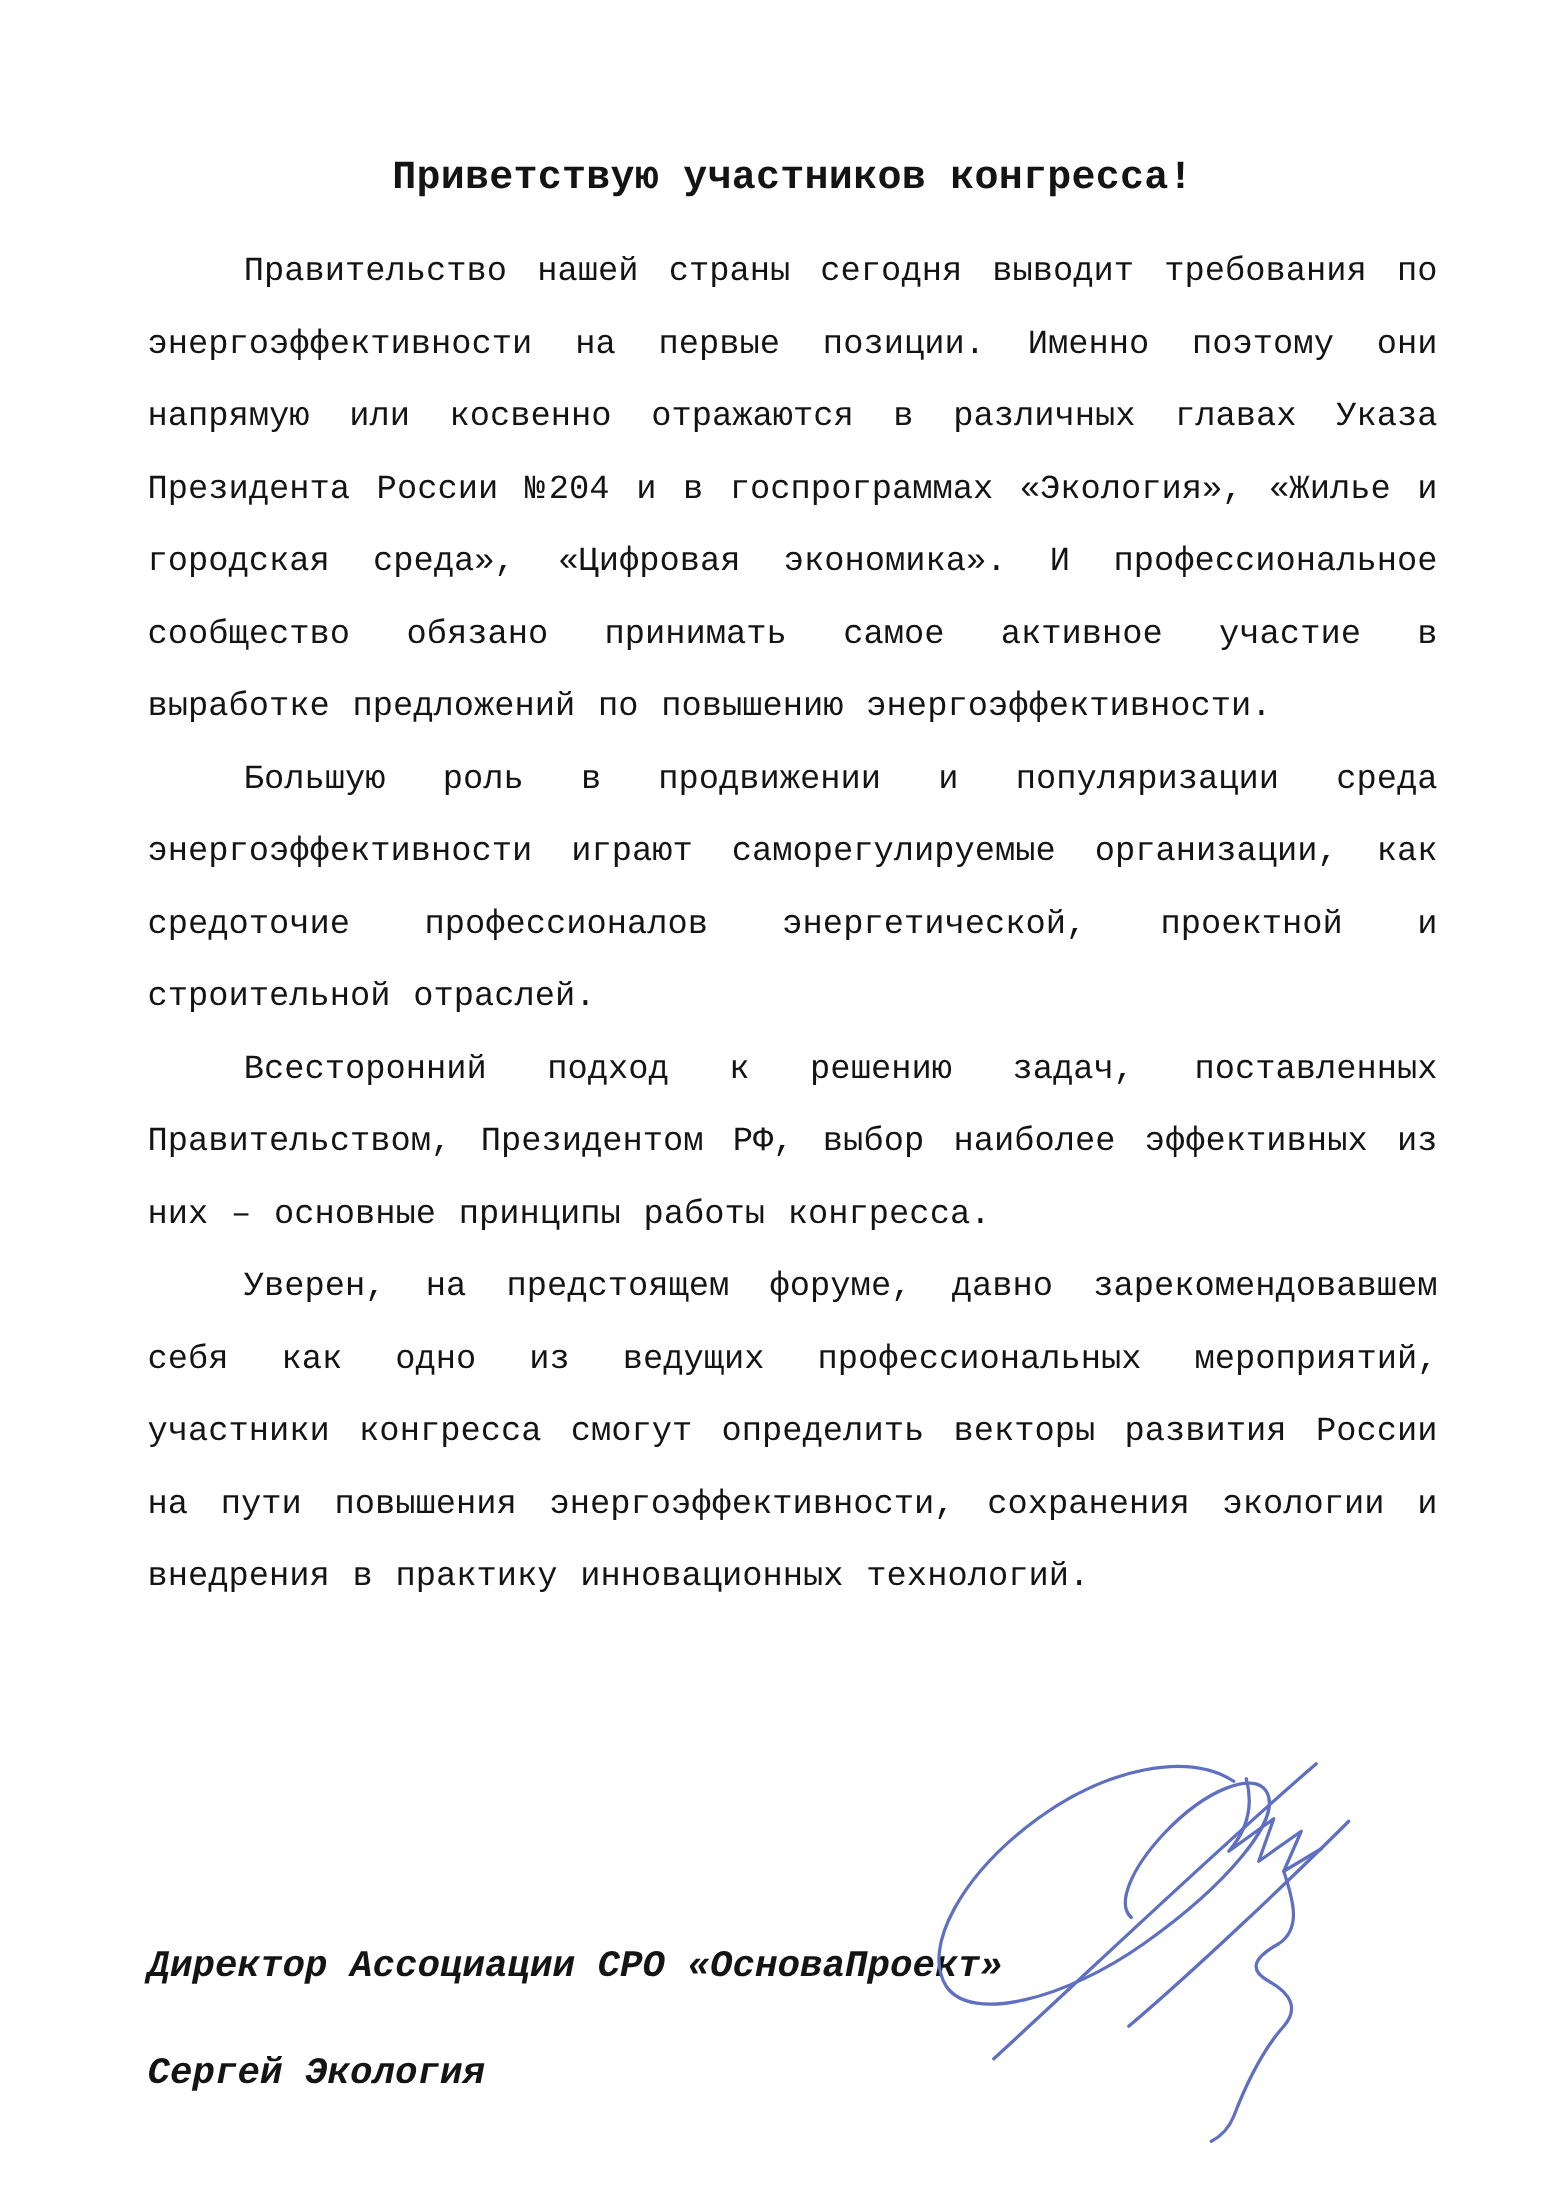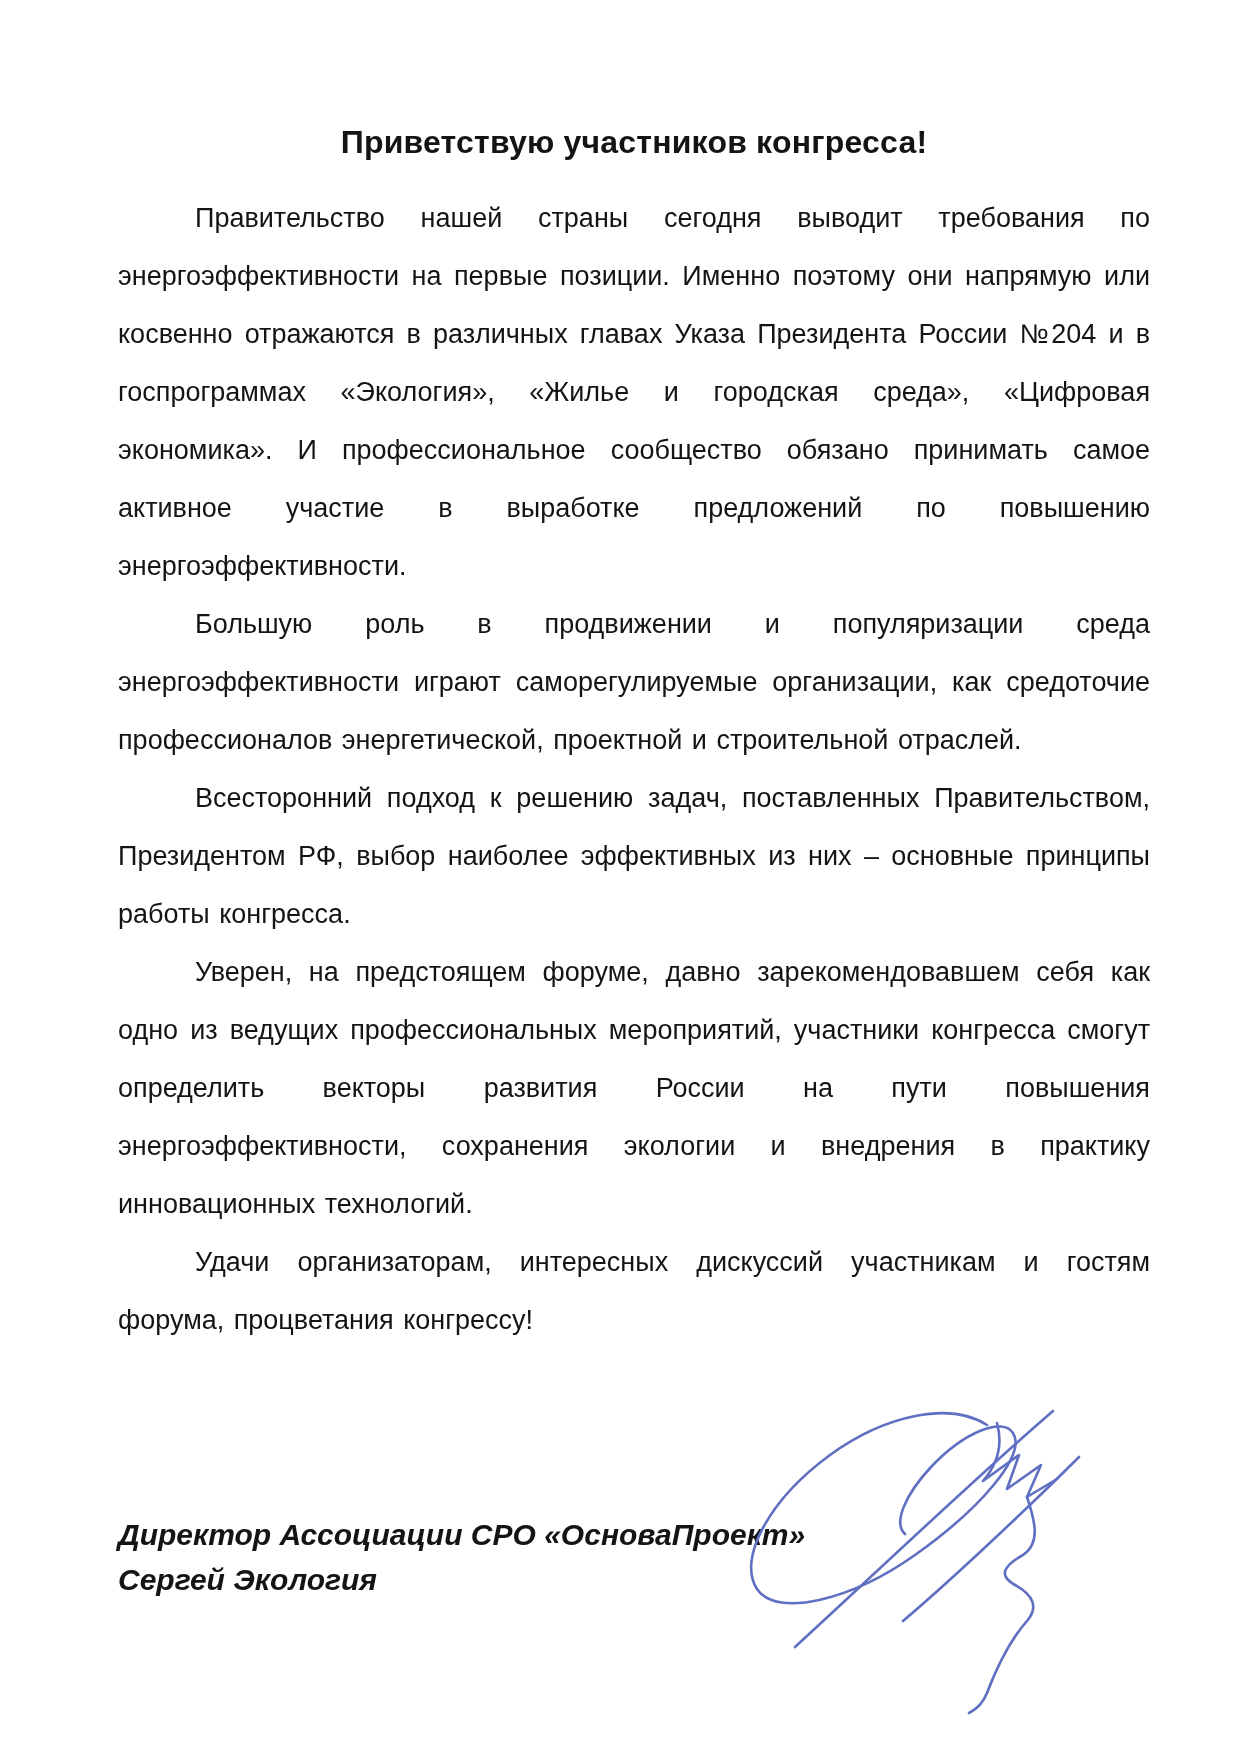--- a/index.html
+++ b/index.html
@@ -2,21 +2,21 @@
 <html lang="ru"><head>
 <meta charset="utf-8">
 <style>
   html, body { margin: 0; padding: 0; }
   .page {
     position: relative;
     width: 1212px;
     height: 1754px;
     background: #ffffff;
     overflow: hidden;
-    font-family: Liberation Sans, sans-serif;
+    font-family: Liberation Mono, monospace;
     color: #141414;
   }
   .content {
     position: absolute;
     left: 118px;
     top: 113px;
     width: 1032px;
   }
   .doc-title {
     font-size: 32px;
@@ -38,21 +38,21 @@
   .sign-block {
     position: absolute;
     left: 118px;
     top: 1512px;
     width: 700px;
     font-weight: bold;
     font-style: italic;
     font-size: 30px;
     line-height: 45px;
   }
-  .sign-block div { white-space: nowrap; }
+  .sign-block div { white-space: nowrap; margin-top: 40px; }
   .signature-svg {
     position: absolute;
     left: 735px;
     top: 1393px;
     width: 370px;
     height: 330px;
   }
 </style>
 </head>
 <body>
@@ -60,21 +60,20 @@
 <div class="page">
 
   <div class="content">
     <h1 class="doc-title">Приветствую участников конгресса!</h1>
 
     <div class="body-text">
       <p>Правительство нашей страны сегодня выводит требования по энергоэффективности на первые позиции. Именно поэтому они напрямую или косвенно отражаются в различных главах Указа Президента России №204 и в госпрограммах «Экология», «Жилье и городская среда», «Цифровая экономика». И профессиональное сообщество обязано принимать самое активное участие в выработке предложений по повышению энергоэффективности.</p>
       <p>Большую роль в продвижении и популяризации среда энергоэффективности играют саморегулируемые организации, как средоточие профессионалов энергетической, проектной и строительной отраслей.</p>
       <p>Всесторонний подход к решению задач, поставленных Правительством, Президентом РФ, выбор наиболее эффективных из них – основные принципы работы конгресса.</p>
       <p>Уверен, на предстоящем форуме, давно зарекомендовавшем себя как одно из ведущих профессиональных мероприятий, участники конгресса смогут определить векторы развития России на пути повышения энергоэффективности, сохранения экологии и внедрения в практику инновационных технологий.</p>
-      <p>Удачи организаторам, интересных дискуссий участникам и гостям форума, процветания конгрессу!</p>
     </div>
   </div>
 
   <div class="sign-block">
     <div>Директор Ассоциации СРО «ОсноваПроект»</div>
     <div>Сергей Экология</div>
   </div>
 
   <svg class="signature-svg" viewBox="0 0 370 330" xmlns="http://www.w3.org/2000/svg">
     <g fill="none" stroke-width="2.6" stroke-linecap="round" stroke-linejoin="round" stroke="#5f6fc2">

